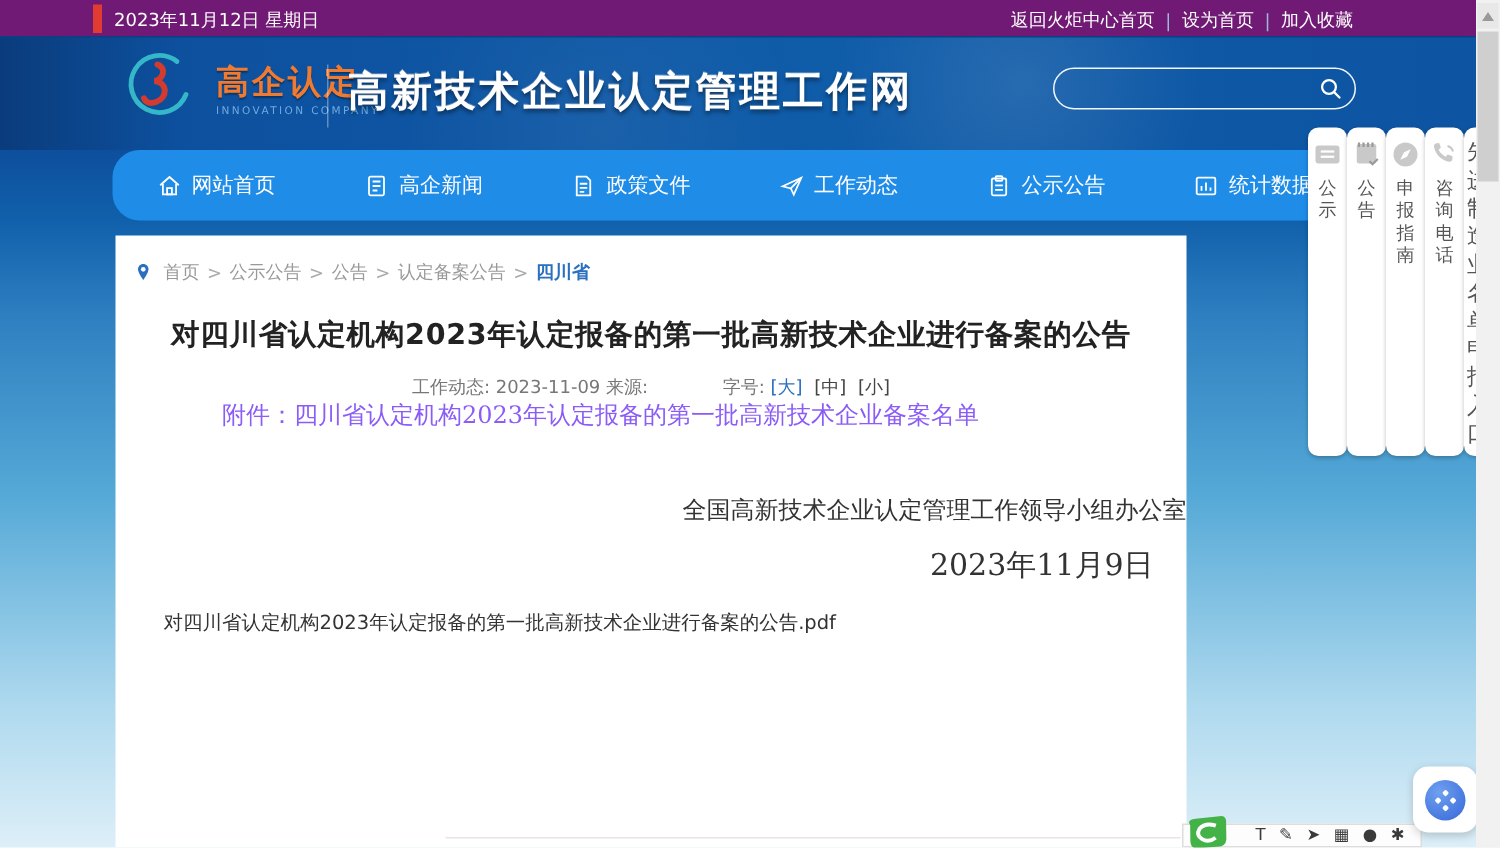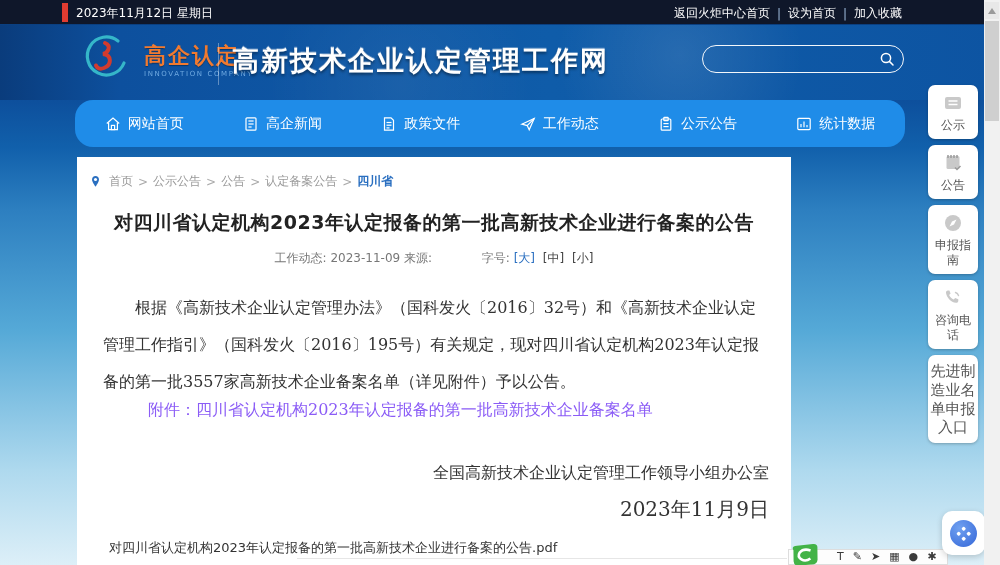--- a/index.html
+++ b/index.html
@@ -4,21 +4,21 @@
 <style>
   * { margin:0; padding:0; box-sizing:border-box; }
   html,body { width:1000px; height:565px; overflow:hidden; }
   body {
     font-family:"DejaVu Sans","Liberation Sans",sans-serif;
     background:linear-gradient(180deg,#0a3a78 0px,#0d4f9c 100px,#1160ab 147px,#2d7fc0 210px,#55a9d7 330px,#aed9ee 470px,#ddeff8 565px);
     position:relative;
   }
 
   
-  .topbar { position:absolute; left:0; top:0; width:1000px; height:24px; background:#0f172a; color:#fff; font-size:12px; }
+  .topbar { position:absolute; left:0; top:0; width:1000px; height:24px; background:#701a75; color:#fff; font-size:12px; }
   .topbar .red-accent { position:absolute; left:62px; top:3px; width:6px; height:19px; background:#e03c31; }
   .topbar .date { position:absolute; left:76px; top:5px; }
   .topbar .links { position:absolute; right:98px; top:5px; display:flex; gap:7px; align-items:center; }
   .topbar .links a { color:#fff; text-decoration:none; cursor:pointer; }
   .topbar .divider { color:#9db9da; }
 
   
   .header { position:absolute; left:0; top:25px; width:1000px; height:75px;
     background:linear-gradient(90deg,#0a3c7c 0%,#0d509e 12%,#0f5ca9 55%,#0d54a2 100%); }
   .header::after { content:""; position:absolute; inset:0;
@@ -51,29 +51,29 @@
   .breadcrumb .current { color:#2a6fc0; font-weight:bold; }
   .art-title { margin-top:20px; text-align:center; font-size:19px; font-weight:bold; color:#222; letter-spacing:.5px; }
   .art-meta { margin-top:14px; text-align:center; font-size:12px; color:#777; }
   .art-meta .gap { display:inline-block; width:42px; }
   .fs-a { color:#2a6fc0; cursor:pointer; }
   .fs-b, .fs-c { color:#444; cursor:pointer; margin-left:4px; }
   .art-body { margin-top:22px; padding:0 26px; font-family:"DejaVu Serif","Liberation Serif",serif;
     font-size:16px; color:#333; line-height:37px; text-indent:2em; }
   .art-attach { padding:0 39px; font-family:"DejaVu Serif","Liberation Serif",serif;
     font-size:16px; color:#8b5cf6; text-indent:2em; }
-  .art-sign { margin-top:42px; padding-right:22px; text-align:right; font-family:"DejaVu Serif","Liberation Serif",serif;
+  .art-sign { margin-top:42px; text-align:right; font-family:"DejaVu Serif","Liberation Serif",serif;
     font-size:16px; color:#333; }
   .art-sign-date { margin-top:12px; padding-right:22px; text-align:right; font-family:"DejaVu Serif","Liberation Serif",serif;
     font-size:20px; color:#333; }
   .pdf-link { margin-top:16px; padding-left:32px; font-size:13px; color:#333; cursor:pointer; }
   .bottom-rule { position:absolute; left:220px; bottom:6px; width:490px; height:1px; background:#e6e6e6; }
 
   
-  .side-stack { position:absolute; left:928px; top:85px; width:50px; display:flex; flex-direction:column; gap:6px; z-index:5; }
+  .side-stack { position:absolute; left:872px; top:85px; width:50px; display:flex; flex-direction:row; z-index:5; }
   .side-card { background:#fff; border-radius:7px; box-shadow:0 1px 3px rgba(0,0,0,.25); padding:7px 2px 6px;
     display:flex; flex-direction:column; align-items:center; gap:4px; cursor:pointer; }
   .side-card svg { width:22px; height:22px; }
   .side-card .lbl { font-size:12px; color:#555; text-align:center; line-height:1.25; }
   .side-card.textonly .lbl { font-size:15px; color:#555; }
 
   
   .scrollbar { position:absolute; right:0; top:0; width:16px; height:565px; background:#f1f1f1; z-index:9; }
   .scrollbar .btn-up { position:absolute; top:2px; left:1px; width:14px; height:17px; background:#e8e8e8; display:flex; align-items:center; justify-content:center; cursor:pointer; }
   .scrollbar .tri-up { width:0; height:0; border-left:4px solid transparent; border-right:4px solid transparent; border-bottom:6px solid #9a9a9a; }
@@ -205,21 +205,20 @@
     <span>工作动态:</span>
     <span>2023-11-09</span>
     <span>来源:</span>
     <span class="gap"></span>
     <span>字号:</span>
     <span class="fs-a">[大]</span>
     <span class="fs-b">[中]</span>
     <span class="fs-c">[小]</span>
   </div>
 
-  <div class="art-body">根据《高新技术企业认定管理办法》（国科发火〔2016〕32号）和《高新技术企业认定管理工作指引》（国科发火〔2016〕195号）有关规定，现对四川省认定机构2023年认定报备的第一批3557家高新技术企业备案名单（详见附件）予以公告。</div>
 
   <div class="art-attach">附件：四川省认定机构2023年认定报备的第一批高新技术企业备案名单</div>
 
   <div class="art-sign">全国高新技术企业认定管理工作领导小组办公室</div>
   <div class="art-sign-date">2023年11月9日</div>
 
   <div class="pdf-link">对四川省认定机构2023年认定报备的第一批高新技术企业进行备案的公告.pdf</div>
 
   <div class="bottom-rule"></div>
 </div>

